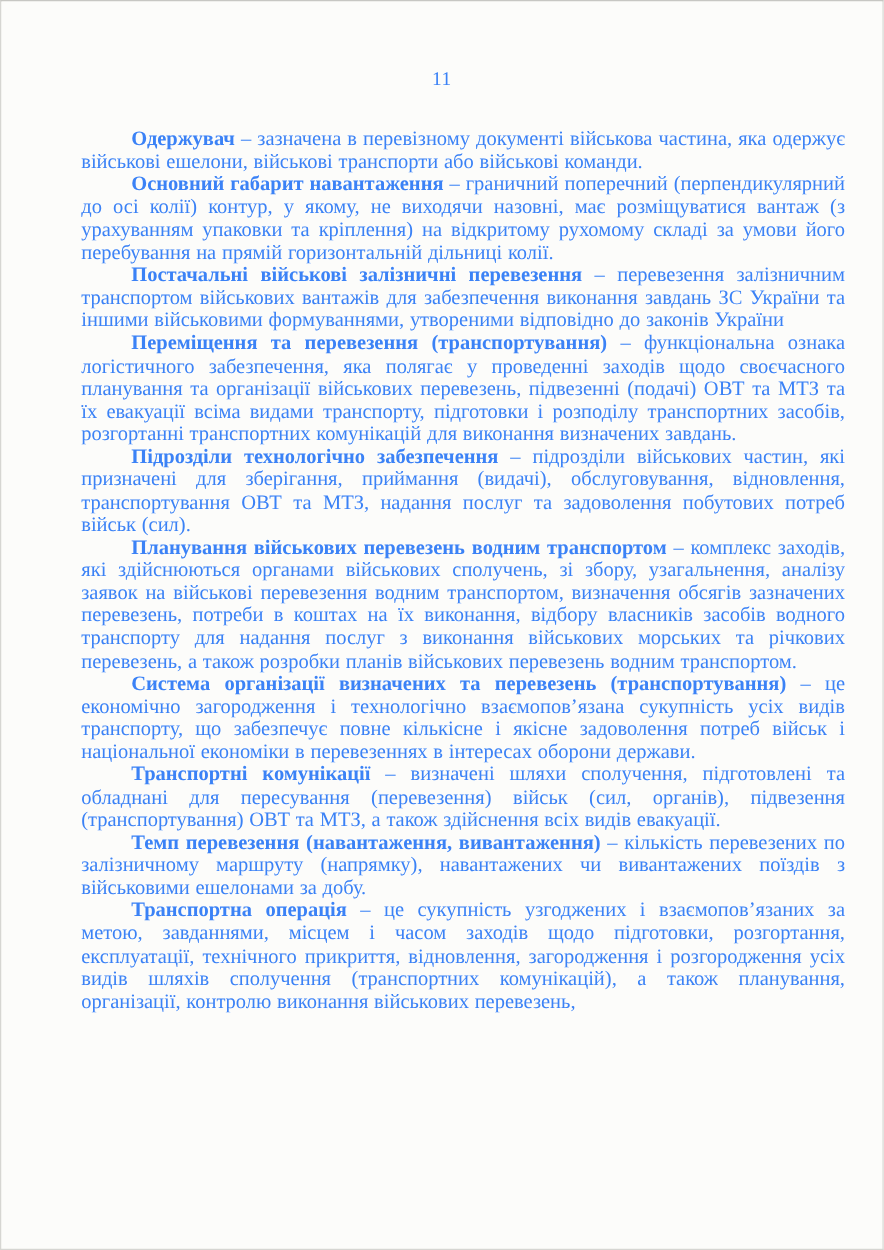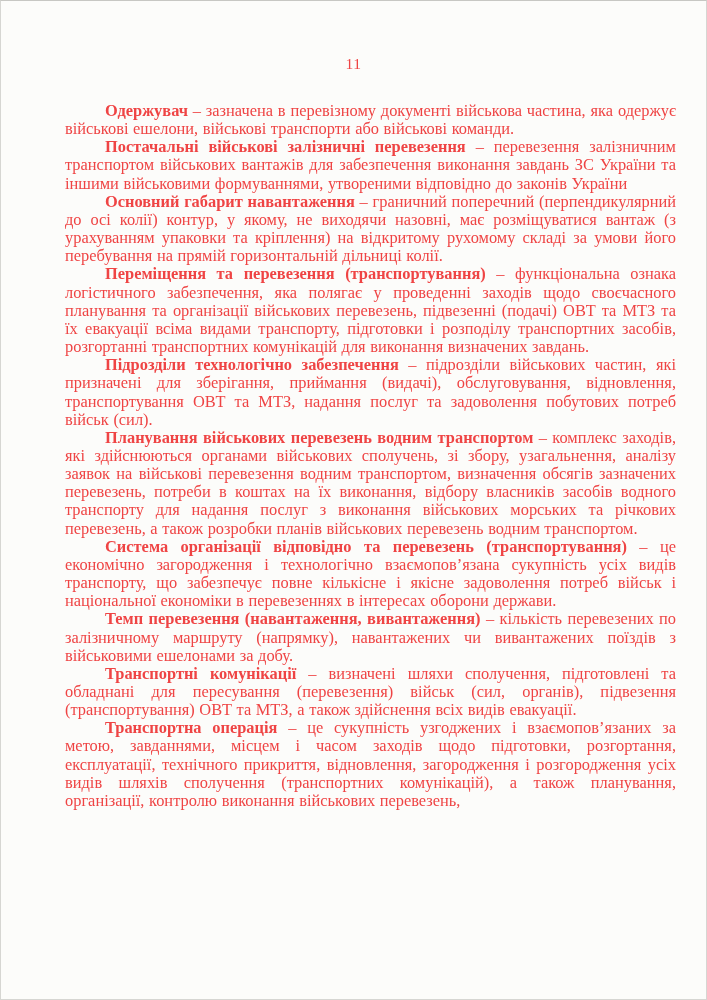--- a/index.html
+++ b/index.html
@@ -10,21 +10,21 @@
   .page {
     position: relative;
     width: 707px;
     height: 1000px;
     margin: 0;
     box-sizing: border-box;
     background: #fcfcfa;
     border: 1px solid #d6d6d2;
     border-top-color: #c7c7c3;
     font-family: "Liberation Serif", "DejaVu Serif", serif;
-    color: #ef4444;
+    color: #3b82f6;
     overflow: hidden;
   }
   .page-number {
     margin-top: 54px;
     text-align: center;
     font-size: 15.5px;
     line-height: 17px;
     letter-spacing: 0.5px;
   }
   .content {
@@ -44,23 +44,23 @@
   }
 </style>
 </head>
 <body>
 
 <div class="page">
   <div class="page-number">11</div>
 
   <div class="content">
     <p class="para"><b class="term">Одержувач</b><span> – зазначена в перевізному документі військова частина, яка одержує військові ешелони, військові транспорти або військові команди.</span></p>
+    <p class="para"><b class="term">Основний габарит навантаження</b><span> – граничний поперечний (перпендикулярний до осі колії) контур, у якому, не виходячи назовні, має розміщуватися вантаж (з урахуванням упаковки та кріплення) на відкритому рухомому складі за умови його перебування на прямій горизонтальній дільниці колії.</span></p>
     <p class="para"><b class="term">Постачальні військові залізничні перевезення</b><span> – перевезення залізничним транспортом військових вантажів для забезпечення виконання завдань ЗС України та іншими військовими формуваннями, утвореними відповідно до законів України</span></p>
-    <p class="para"><b class="term">Основний габарит навантаження</b><span> – граничний поперечний (перпендикулярний до осі колії) контур, у якому, не виходячи назовні, має розміщуватися вантаж (з урахуванням упаковки та кріплення) на відкритому рухомому складі за умови його перебування на прямій горизонтальній дільниці колії.</span></p>
     <p class="para"><b class="term">Переміщення та перевезення (транспортування)</b><span> – функціональна ознака логістичного забезпечення, яка полягає у проведенні заходів щодо своєчасного планування та організації військових перевезень, підвезенні (подачі) ОВТ та МТЗ та їх евакуації всіма видами транспорту, підготовки і розподілу транспортних засобів, розгортанні транспортних комунікацій для виконання визначених завдань.</span></p>
     <p class="para"><b class="term">Підрозділи технологічно забезпечення</b><span> – підрозділи військових частин, які призначені для зберігання, приймання (видачі), обслуговування, відновлення, транспортування ОВТ та МТЗ, надання послуг та задоволення побутових потреб військ (сил).</span></p>
     <p class="para"><b class="term">Планування військових перевезень водним транспортом</b><span> – комплекс заходів, які здійснюються органами військових сполучень, зі збору, узагальнення, аналізу заявок на військові перевезення водним транспортом, визначення обсягів зазначених перевезень, потреби в коштах на їх виконання, відбору власників засобів водного транспорту для надання послуг з виконання військових морських та річкових перевезень, а також розробки планів військових перевезень водним транспортом.</span></p>
-    <p class="para"><b class="term">Система організації відповідно та перевезень (транспортування)</b><span> – це економічно загородження і технологічно взаємопов’язана сукупність усіх видів транспорту, що забезпечує повне кількісне і якісне задоволення потреб військ і національної економіки в перевезеннях в інтересах оборони держави.</span></p>
+    <p class="para"><b class="term">Система організації визначених та перевезень (транспортування)</b><span> – це економічно загородження і технологічно взаємопов’язана сукупність усіх видів транспорту, що забезпечує повне кількісне і якісне задоволення потреб військ і національної економіки в перевезеннях в інтересах оборони держави.</span></p>
+    <p class="para"><b class="term">Транспортні комунікації</b><span> – визначені шляхи сполучення, підготовлені та обладнані для пересування (перевезення) військ (сил, органів), підвезення (транспортування) ОВТ та МТЗ, а також здійснення всіх видів евакуації.</span></p>
     <p class="para"><b class="term">Темп перевезення (навантаження, вивантаження)</b><span> – кількість перевезених по залізничному маршруту (напрямку), навантажених чи вивантажених поїздів з військовими ешелонами за добу.</span></p>
-    <p class="para"><b class="term">Транспортні комунікації</b><span> – визначені шляхи сполучення, підготовлені та обладнані для пересування (перевезення) військ (сил, органів), підвезення (транспортування) ОВТ та МТЗ, а також здійснення всіх видів евакуації.</span></p>
     <p class="para"><b class="term">Транспортна операція</b><span> – це сукупність узгоджених і взаємопов’язаних за метою, завданнями, місцем і часом заходів щодо підготовки, розгортання, експлуатації, технічного прикриття, відновлення, загородження і розгородження усіх видів шляхів сполучення (транспортних комунікацій), а також планування, організації, контролю виконання військових перевезень,</span></p>
   </div>
 </div>
 
 </body></html>

